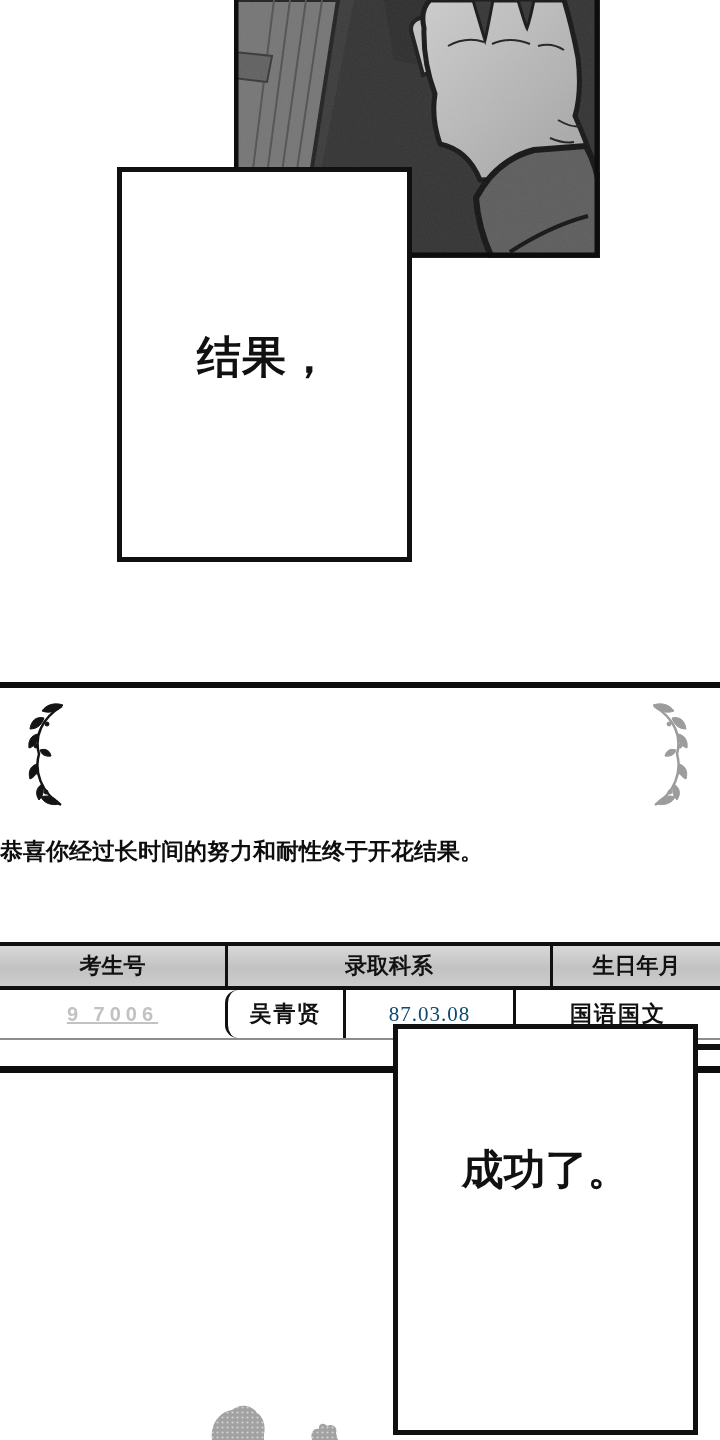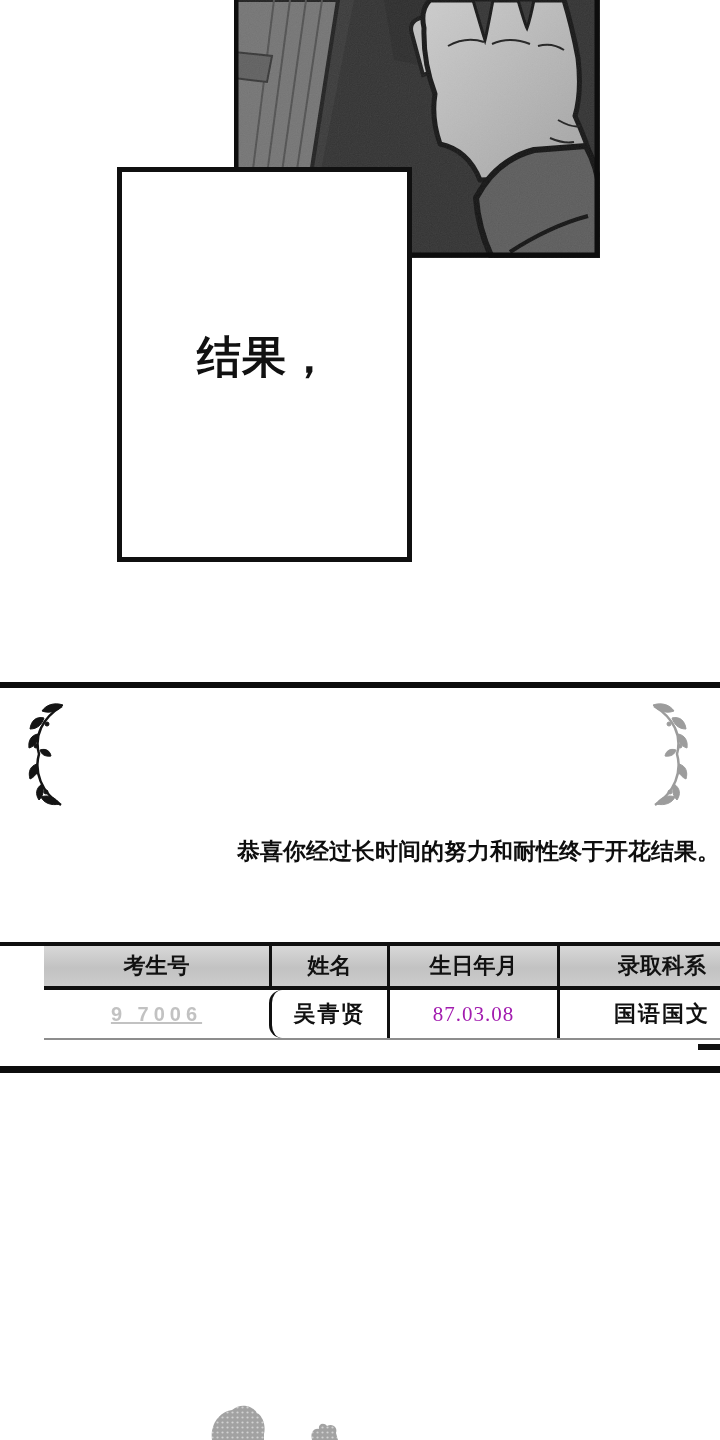--- a/index.html
+++ b/index.html
@@ -31,43 +31,43 @@
   
   .flourish { position:absolute; width:44px; height:106px; z-index:2; }
   #flourish-left  { left:26px;  top:702px; }
   #flourish-right { left:646px; top:702px; }
   .section-title {
     position:absolute; left:110px; top:738px; width:465px; text-align:center;
     font-size:52px; font-weight:bold; color:#7b7b7b; letter-spacing:4px;
     line-height:56px; white-space:nowrap; z-index:2;
   }
   .subtitle {
-    position:absolute; left:0; top:836px; width:720px; text-align:right;
+    position:absolute; left:0; top:836px; width:720px; text-align:left;
     font-size:23px; font-weight:bold; color:#0e0e0e; line-height:31px; z-index:2;
   }
 
   
-  .adm-table { position:absolute; left:0; top:942px; width:720px; border-top:4px solid #101010; box-sizing:border-box; z-index:1;padding-left:44px; }
+  .adm-table { position:absolute; left:0; top:942px; width:720px; border-top:4px solid #101010; box-sizing:border-box; z-index:1; }
   .adm-row { display:flex; width:720px; box-sizing:border-box; }
   .adm-row.header {
     height:44px; border-bottom:4px solid #101010;
     background:linear-gradient(180deg,#d8d8d8 0%, #c2c2c2 55%, #cccccc 100%);
   }
   .adm-row.data { height:50px; background:#ffffff; border-bottom:2px solid #8d8d8d; }
   .adm-cell {
     display:flex; align-items:center; justify-content:center; box-sizing:border-box;
     font-size:22px; font-weight:bold; color:#111;
   }
   .adm-cell.c1 { width:225px; }
   .adm-cell.c2 { width:118px; border-left:3px solid #101010; }
   .adm-cell.c3 { width:170px; border-left:3px solid #101010; }
   .adm-cell.c4 { flex:1; border-left:3px solid #101010; }
   .val-exam { color:#c2c2c2; letter-spacing:5px; font-size:20px; filter:blur(0.6px);text-decoration:underline; }
   .val-name { letter-spacing:2px;border-radius:13px; }
-  .val-date { font-family:"Liberation Serif", serif; font-weight:normal; font-size:21px; letter-spacing:1px; color:#a21caf; }
+  .val-date { font-family:"Liberation Serif", serif; font-weight:normal; font-size:21px; letter-spacing:1px; color:#0c4a6e; }
   .val-dept { letter-spacing:2px; }
 
   
   .bottom-frag { position:absolute; left:200px; top:1400px; width:150px; height:40px; z-index:1; }
 </style>
 </head>
 <body>
 
 <div class="page">
 
@@ -158,35 +158,37 @@
     </svg>
   </div>
 
   <div class="subtitle">
     <div>恭喜你经过长时间的努力和耐性终于开花结果。</div>
   </div>
 
   <div class="adm-table">
     <div class="adm-row header">
       <div class="adm-cell c1">考生号</div>
-      <div class="adm-cell c2">姓名</div>
+      <div class="adm-cell c4">录取科系</div>
       <div class="adm-cell c3">生日年月</div>
-      <div class="adm-cell c4">录取科系</div>
     </div>
     <div class="adm-row data">
       <div class="adm-cell c1 val-exam">9 7006</div>
       <div class="adm-cell c2 val-name">吴青贤</div>
       <div class="adm-cell c3 val-date">87.03.08</div>
       <div class="adm-cell c4 val-dept">国语国文</div>
     </div>
   </div>
 
   <div id="divider2" class="divider"></div>
   <div class="table-edge-line"></div>
 
+  <div id="caption2" class="caption-box">
+    <span class="caption-text">成功了。</span>
+  </div>
 
   <div class="bottom-frag">
     <svg viewBox="0 0 150 40">
       <defs>
         <pattern id="tone" width="5" height="5" patternUnits="userSpaceOnUse">
           <rect width="5" height="5" fill="#a2a2a2"></rect>
           <circle cx="2.5" cy="2.5" r="1.1" fill="#d2d2d2"></circle>
         </pattern>
       </defs>
       <path d="M12,40 C10,26 18,12 32,10 C40,3 52,5 57,13 C63,16 66,26 64,34 L64,40 Z" fill="url(#tone)"></path>

